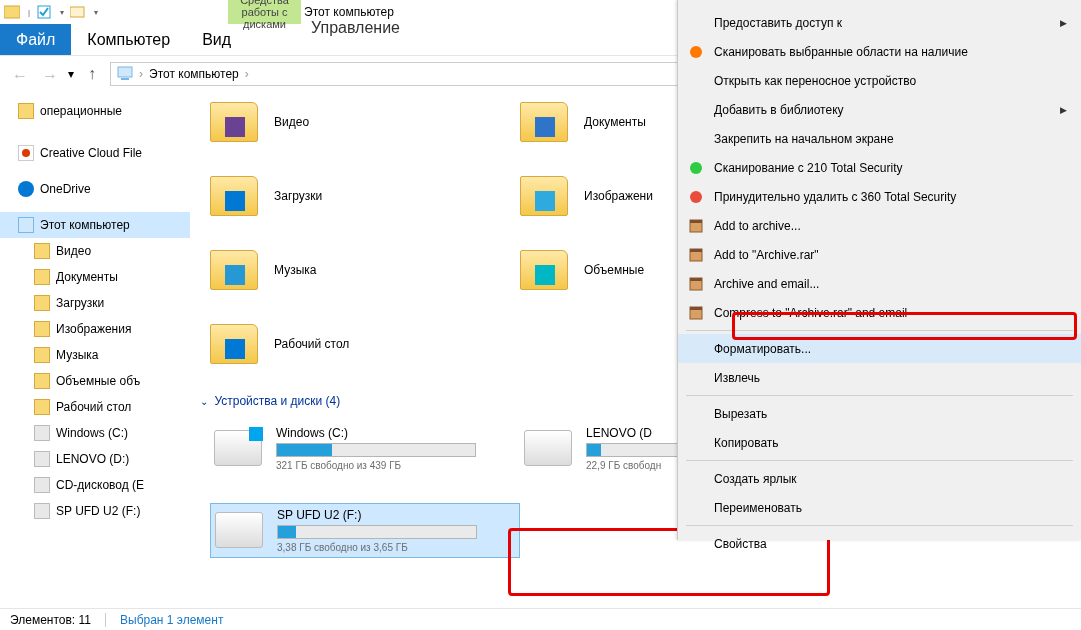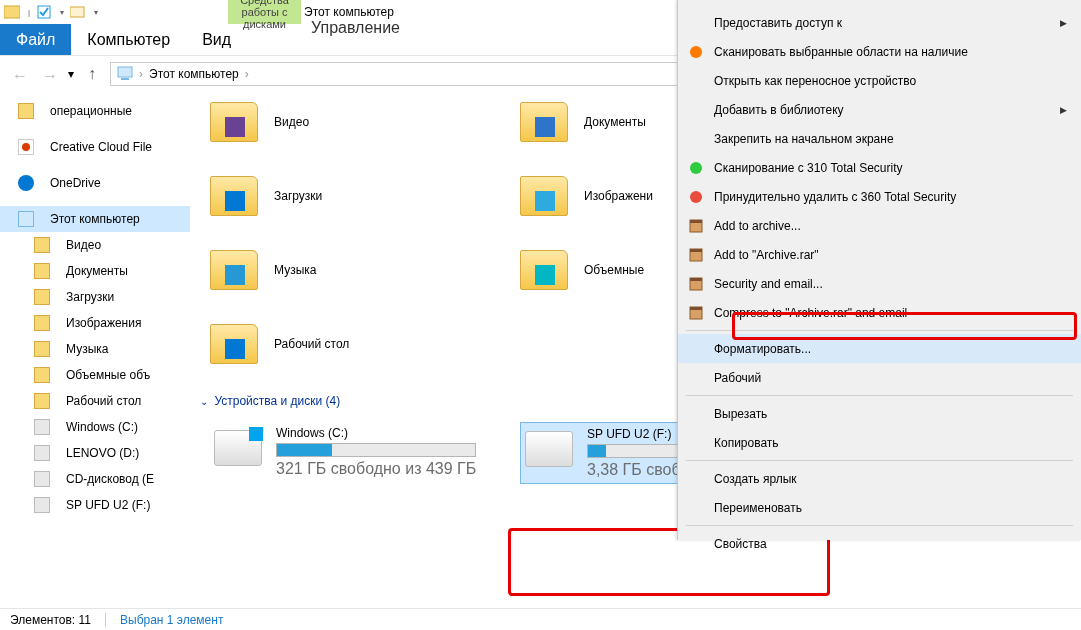--- a/index.html
+++ b/index.html
@@ -28,21 +28,21 @@
 .nav-arrow.disabled { color: #bbb; }
 .addr-box { flex: 1; height: 24px; border: 1px solid #ccc; display: flex; align-items: center; padding: 0 6px; gap: 6px; }
 .addr-chevron { color: #999; }
 .addr-icon { width:16px; height:16px; }
 
 
 .body { display: flex; height: calc(630px - 24px - 32px - 36px - 22px); }
 
 
 .sidebar { width: 190px; overflow: hidden; padding-top: 6px; }
-.tree-item { height: 26px; display:flex; align-items:center; gap: 16px; padding-left: 18px; cursor: pointer; white-space: nowrap; }
+.tree-item { height: 26px; display:flex; align-items:center; gap: 6px; padding-left: 18px; cursor: pointer; white-space: nowrap; }
 .tree-item.level2 { padding-left: 34px; }
 .tree-item.selected { background: #cde8ff; }
 .tree-item .ticon { width:16px; height:16px; background:#f8d775; border:1px solid #d6a93e; position:relative; }
 .tree-item .ticon.drive { background:#e8e8e8; border:1px solid #bbb; }
 .tree-item .ticon.pc { background:#cfe8fb; border:1px solid #79b8e6; }
 .tree-item .ticon.cloud { background:#0078d4; border-radius:50%; border:none; }
 .tree-item .ticon.cc { background:#fff; border:1px solid #ccc; }
 .tree-item .ticon.cc::after{content:"";position:absolute;inset:3px;background:#da3b01;border-radius:50%;}
 
 
@@ -59,21 +59,21 @@
 .drives-grid { display: grid; grid-template-columns: 310px 310px; column-gap: 0; row-gap: 28px; }
 .drive-item { display:flex; gap: 14px; align-items:flex-start; padding: 4px; }
 .drive-item.selected { background:#cde8ff; border:1px solid #7ab8e6; }
 .drive-icon { width:48px; height:36px; background: linear-gradient(#fff,#dcdcdc); border:1px solid #bbb; border-radius:3px; margin-top:4px; position:relative; }
 .drive-icon.win::after{content:"";position:absolute;width:14px;height:14px;right:-2px;top:-4px;background:#00a4ef;}
 .drive-icon.cd{background:radial-gradient(circle,#fff 0,#ddd 45%,#fff 48%,#ddd 100%);border-radius:50%;width:40px;height:40px;}
 .drive-info { display:flex; flex-direction:column; gap:3px; }
 .drive-name { font-size:12px; }
 .drive-bar { width:200px; height:14px; border:1px solid #b5b5b5; background:#eaeaea; position:relative; }
 .drive-bar .fill { position:absolute; left:0; top:0; bottom:0; background:#26a0da; }
-.drive-free { font-size:16px; color:#6d6d6d; }
+.drive-free { font-size:10px; color:#6d6d6d; }
 
 
 .ctxmenu { position:absolute; top:0; right:0; width:404px; background:#f0f0f0; border-left:1px solid #c8c8c8; box-shadow: -1px 0 3px rgba(0,0,0,.15); padding: 8px 0; height: 540px; }
 .ctxmenu .item { height:29px; display:flex; align-items:center; gap:10px; padding: 0 14px 0 10px; cursor:pointer; font-size:12px; white-space:nowrap; }
 .ctxmenu .item.hover { background:#d8eaf9; }
 .ctxmenu .sep { height:1px; background:#d0d0d0; margin: 3px 8px; }
 .ctxmenu .micon { width:16px; height:16px; flex-shrink:0; display:flex;align-items:center;justify-content:center; }
 .ctxmenu .spacer { width:16px; flex-shrink:0; }
 .ctxmenu .submenu-arrow { margin-left:auto; font-size:9px; color:#333; }
 .hi-red { position:absolute; border:3px solid #e60000; border-radius:4px; pointer-events:none; }
@@ -140,21 +140,21 @@
     <span class="addr-chevron">›</span>
   </div>
 </div>
 
 <div class="body">
   <div class="sidebar" id="sidebar">
       <div class="tree-item">
         <span class="ticon folder"></span>
         <span>операционные</span>
       </div>
-      <div class="tree-item" style="padding-left: 18px; margin-top: 10px;">
+      <div class="tree-item" style="padding-left: 18px; margin-top: 16px;">
         <span class="ticon cc"></span>
         <span>Creative Cloud File</span>
       </div>
       <div class="tree-item" style="padding-left: 18px; margin-top: 10px;">
         <span class="ticon cloud"></span>
         <span>OneDrive</span>
       </div>
       <div class="tree-item selected" style="margin-top: 10px;">
         <span class="ticon pc"></span>
         <span>Этот компьютер</span>
@@ -257,20 +257,30 @@
         <div class="drive-item">
           <div class="drive-icon win"></div>
     <div class="drive-info">
       <span class="drive-name">Windows (C:)</span>
       <div class="drive-bar">
               <div class="fill" style="width:28%"></div>
             </div>
       <span class="drive-free">321 ГБ свободно из 439 ГБ</span>
     </div>
         </div>
+        <div class="drive-item">
+          <div class="drive-icon hdd"></div>
+    <div class="drive-info">
+      <span class="drive-name">LENOVO (D</span>
+      <div class="drive-bar">
+              <div class="fill" style="width:7%"></div>
+            </div>
+      <span class="drive-free">22,9 ГБ свободн</span>
+    </div>
+        </div>
         <div class="drive-item selected">
           <div class="drive-icon usb"></div>
     <div class="drive-info">
       <span class="drive-name">SP UFD U2 (F:)</span>
       <div class="drive-bar">
               <div class="fill" style="width:9%"></div>
             </div>
       <span class="drive-free">3,38 ГБ свободно из 3,65 ГБ</span>
     </div>
         </div>
@@ -306,21 +316,21 @@
     <div class="item">
       <span class="spacer"></span>
       <span>Закрепить на начальном экране</span>
     </div>
     <div class="item">
       <span class="micon">
         <svg width="14" height="14">
           <circle cx="7" cy="7" r="6" fill="#2ecc40"></circle>
         </svg>
       </span>
-      <span>Сканирование с 310 Total Security</span>
+      <span>Сканирование с 210 Total Security</span>
     </div>
     <div class="item">
       <span class="micon">
         <svg width="14" height="14">
           <circle cx="7" cy="7" r="6" fill="#e74c3c"></circle>
         </svg>
       </span>
       <span>Принудительно удалить с  360 Total Security</span>
     </div>
     <div class="item">
@@ -341,39 +351,39 @@
       </span>
       <span>Add to "Archive.rar"</span>
     </div>
     <div class="item">
       <span class="micon">
         <svg width="14" height="14">
           <rect width="12" height="12" x="1" y="1" fill="#d9a066" stroke="#8b5a2b"></rect>
           <rect width="12" height="3" x="1" y="1" fill="#7e4e2e"></rect>
         </svg>
       </span>
-      <span>Security and email...</span>
+      <span>Archive and email...</span>
     </div>
     <div class="item">
       <span class="micon">
         <svg width="14" height="14">
           <rect width="12" height="12" x="1" y="1" fill="#d9a066" stroke="#8b5a2b"></rect>
           <rect width="12" height="3" x="1" y="1" fill="#7e4e2e"></rect>
         </svg>
       </span>
       <span>Compress to "Archive.rar" and email</span>
     </div>
     <div class="sep"></div>
     <div class="item hover">
       <span class="spacer"></span>
       <span>Форматировать...</span>
     </div>
     <div class="item">
       <span class="spacer"></span>
-      <span>Рабочий</span>
+      <span>Извлечь</span>
     </div>
     <div class="sep"></div>
     <div class="item">
       <span class="spacer"></span>
       <span>Вырезать</span>
     </div>
     <div class="item">
       <span class="spacer"></span>
       <span>Копировать</span>
     </div>

